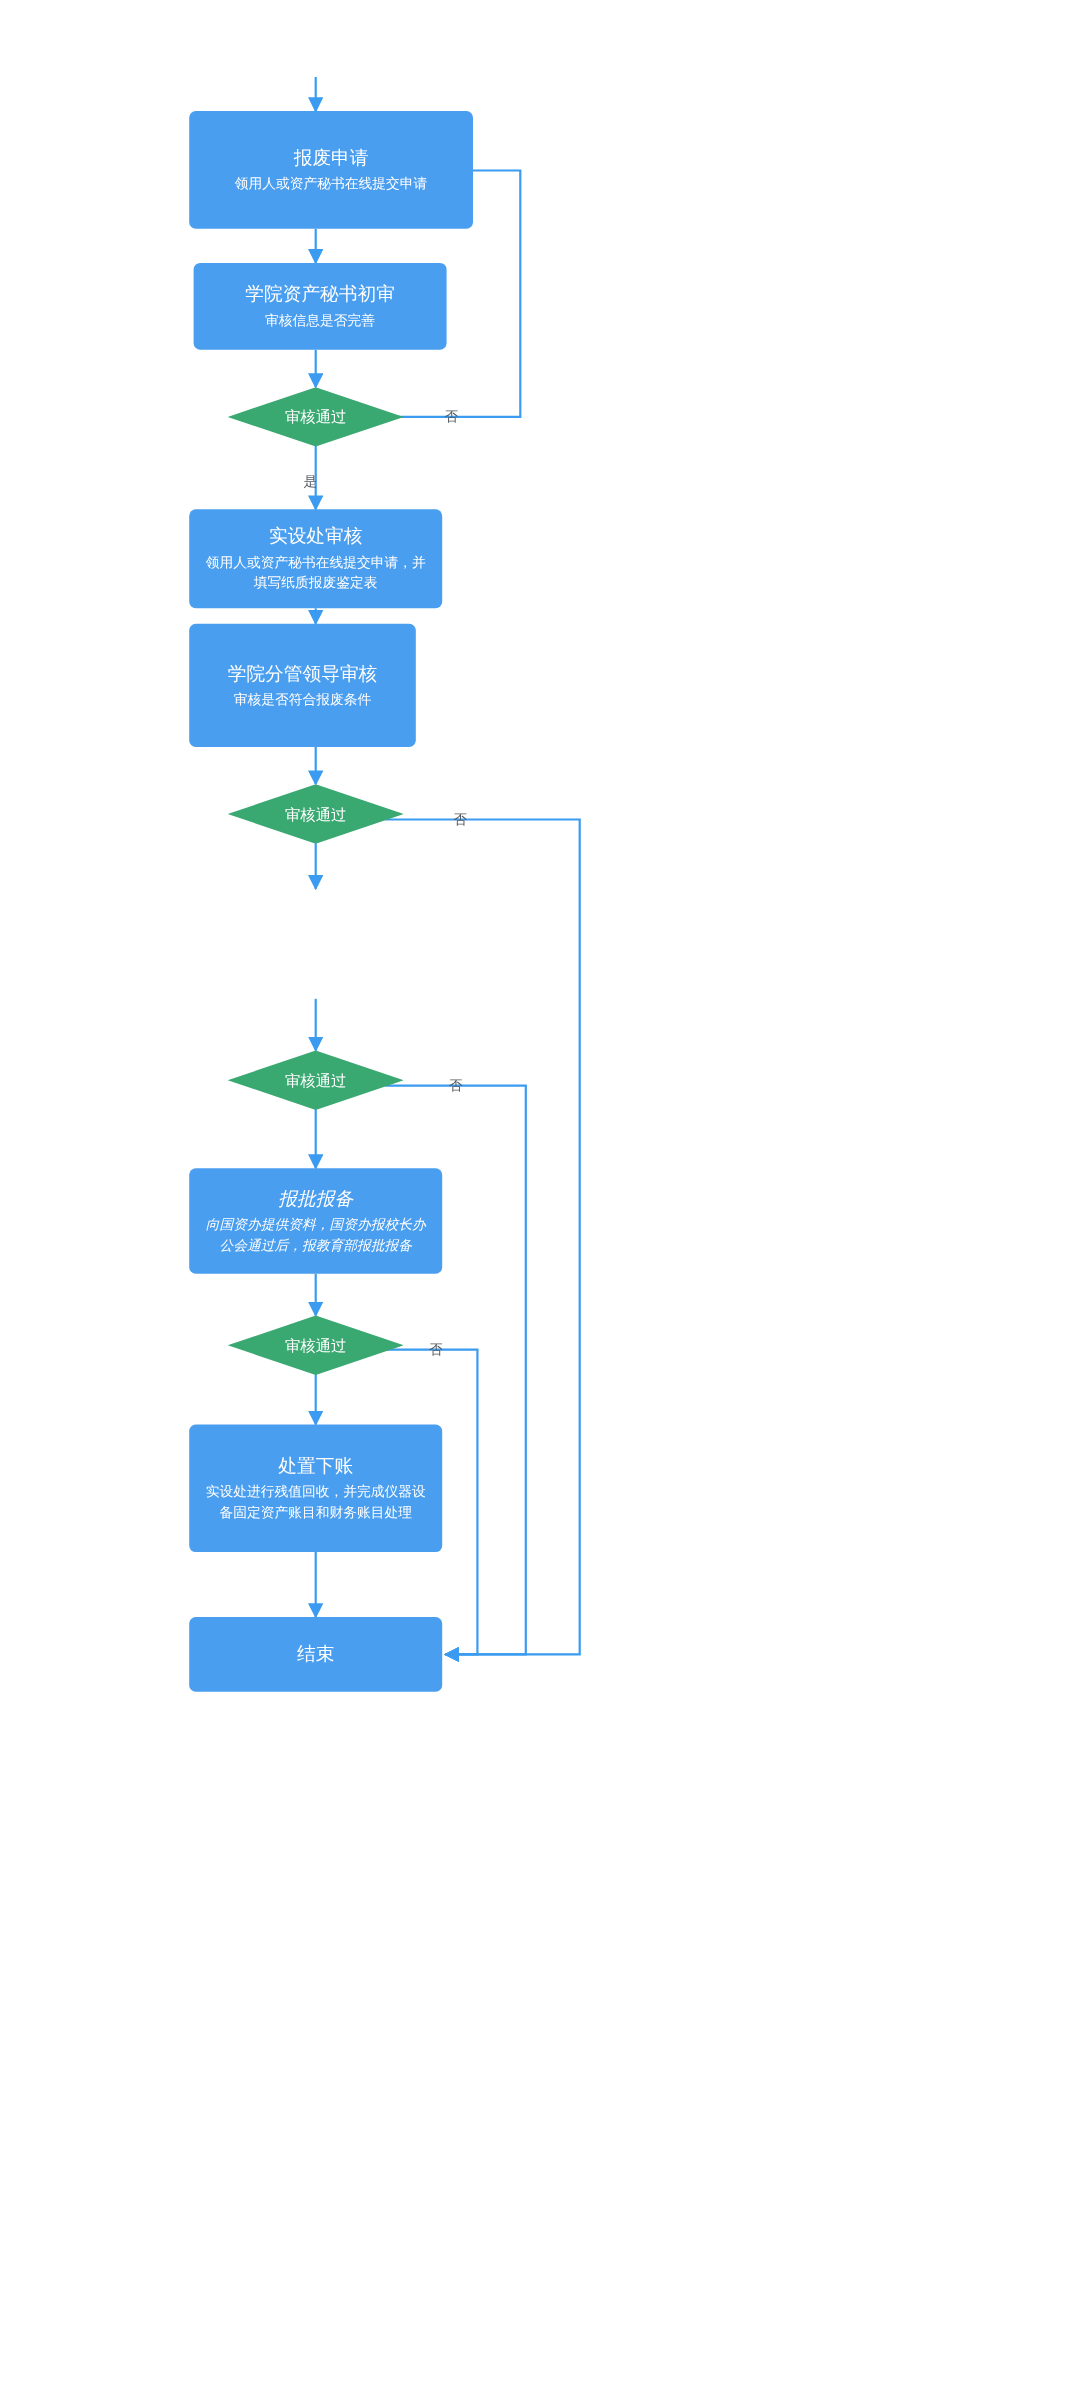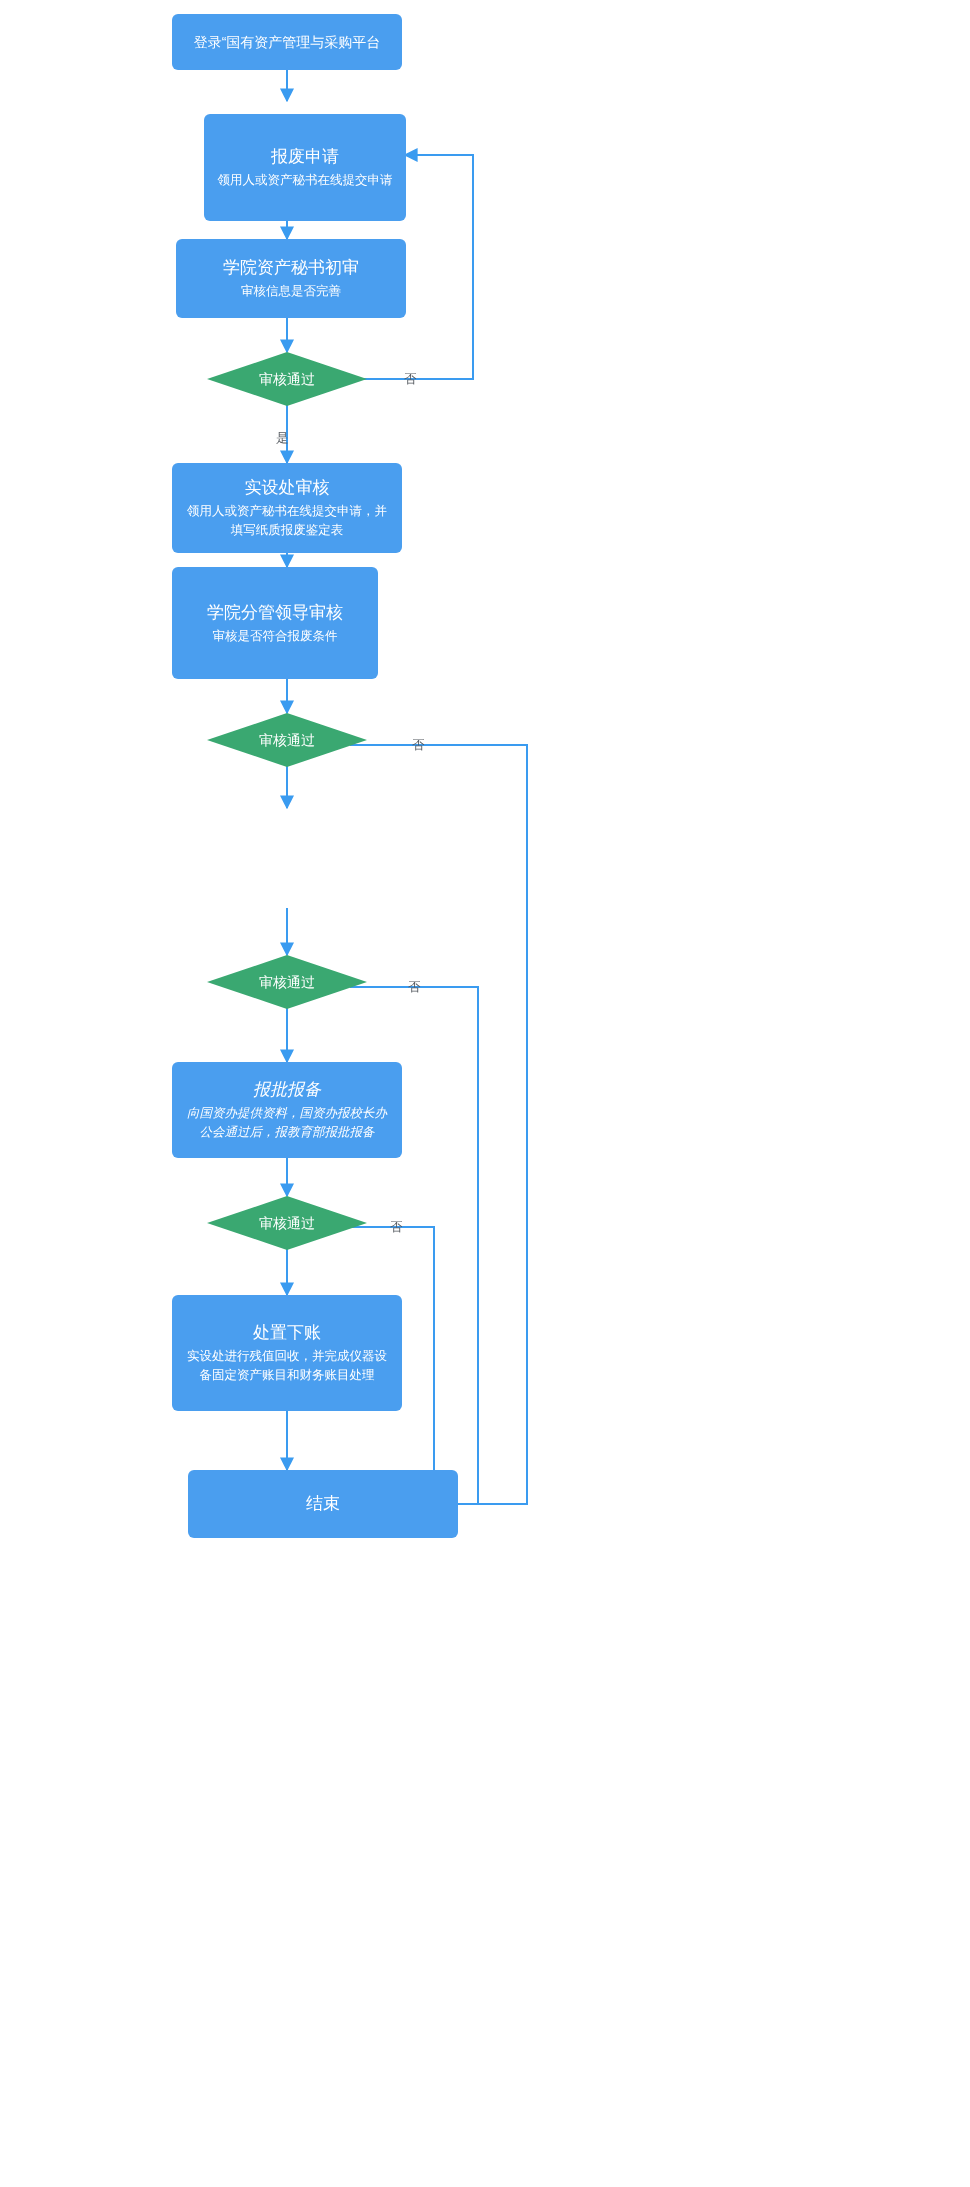--- a/index.html
+++ b/index.html
@@ -116,25 +116,22 @@
       <path d="M 350 379 L 473 379 L 473 155 L 405 155"></path>
 
       <path d="M 350 745 L 527 745 L 527 1504 L 405 1504"></path>
 
       <path d="M 350 987 L 478 987 L 478 1504 L 405 1504"></path>
 
       <path d="M 350 1227 L 434 1227 L 434 1504 L 405 1504"></path>
     </g>
   </svg>
 
-  <div class="node process single" style="left:172px;top:14px;width:230px;height:56px;">
-    <div class="title small">登录“国有资产管理与采购平台</div>
-  </div>
 
-  <div class="node process" style="left:172px;top:114px;width:202px;height:107px;margin-left:32px;">
+  <div class="node process" style="left:172px;top:101px;width:258px;height:107px;">
     <div class="title">报废申请</div>
     <div class="sub">领用人或资产秘书在线提交申请</div>
   </div>
 
   <div class="node process" style="left:176px;top:239px;width:230px;height:79px;">
     <div class="title">学院资产秘书初审</div>
     <div class="sub">审核信息是否完善</div>
   </div>
 
   <div class="diamond" style="left:207px;top:352px;width:160px;height:54px;">
@@ -176,17 +173,17 @@
     <div class="shape"></div>
     <div class="dlabel">审核通过</div>
   </div>
   <div class="edge-label" style="left:390px;top:1219px;">否</div>
 
   <div class="node process" style="left:172px;top:1295px;width:230px;height:116px;">
     <div class="title">处置下账</div>
     <div class="sub">实设处进行残值回收，并完成仪器设备固定资产账目和财务账目处理</div>
   </div>
 
-  <div class="node process single" style="left:188px;top:1470px;width:270px;height:68px;">
+  <div class="node process single" style="left:172px;top:1470px;width:230px;height:68px;">
     <div class="title">结束</div>
   </div>
 
 </div>
 
 </body></html>

